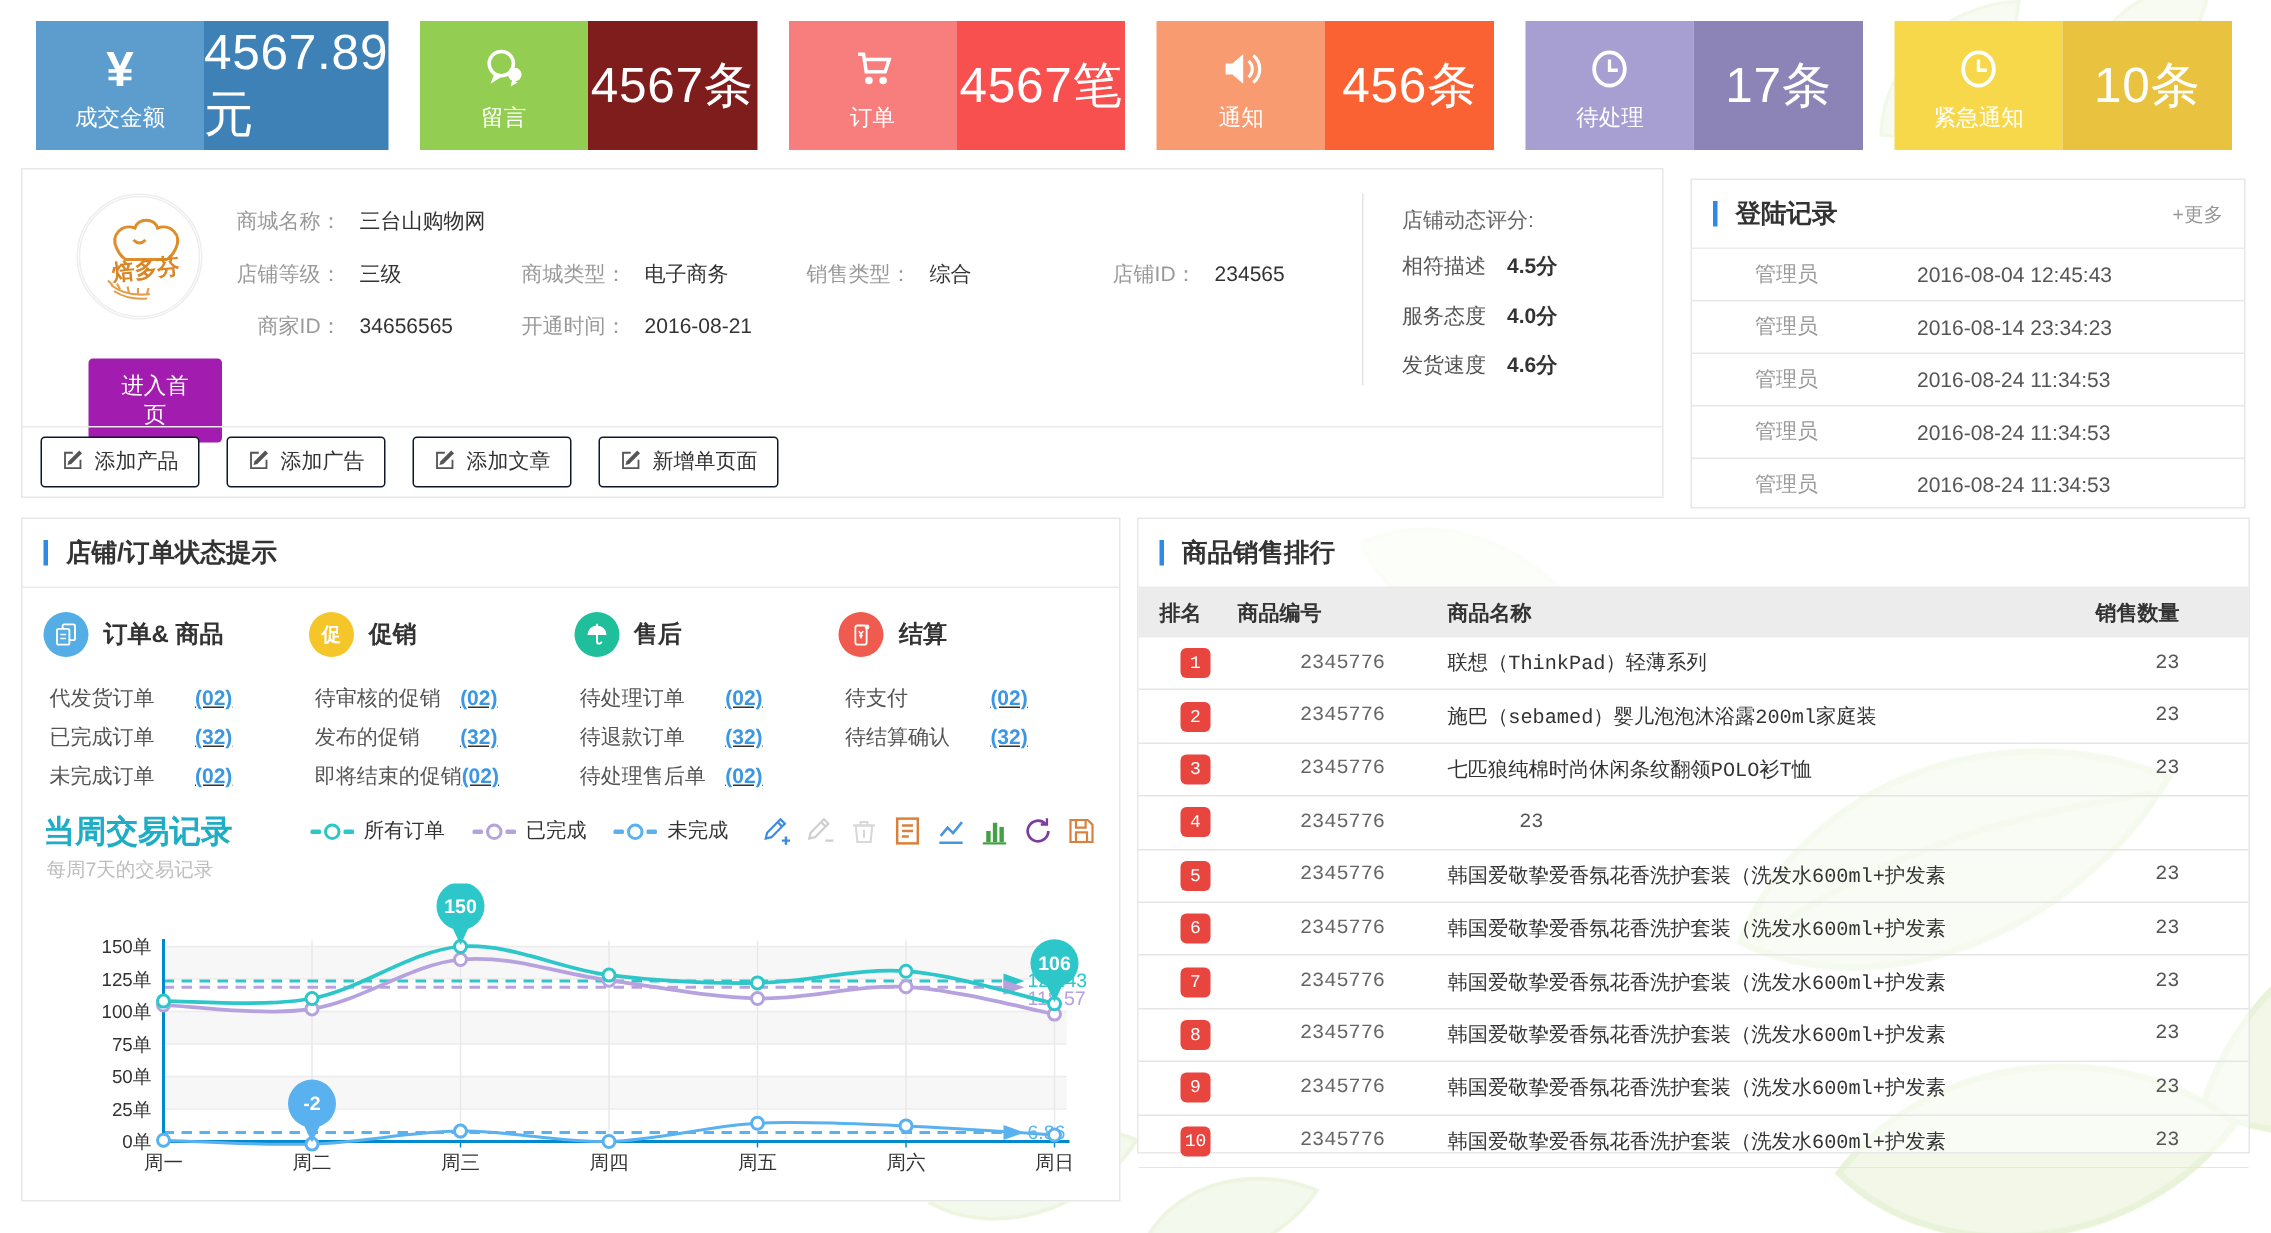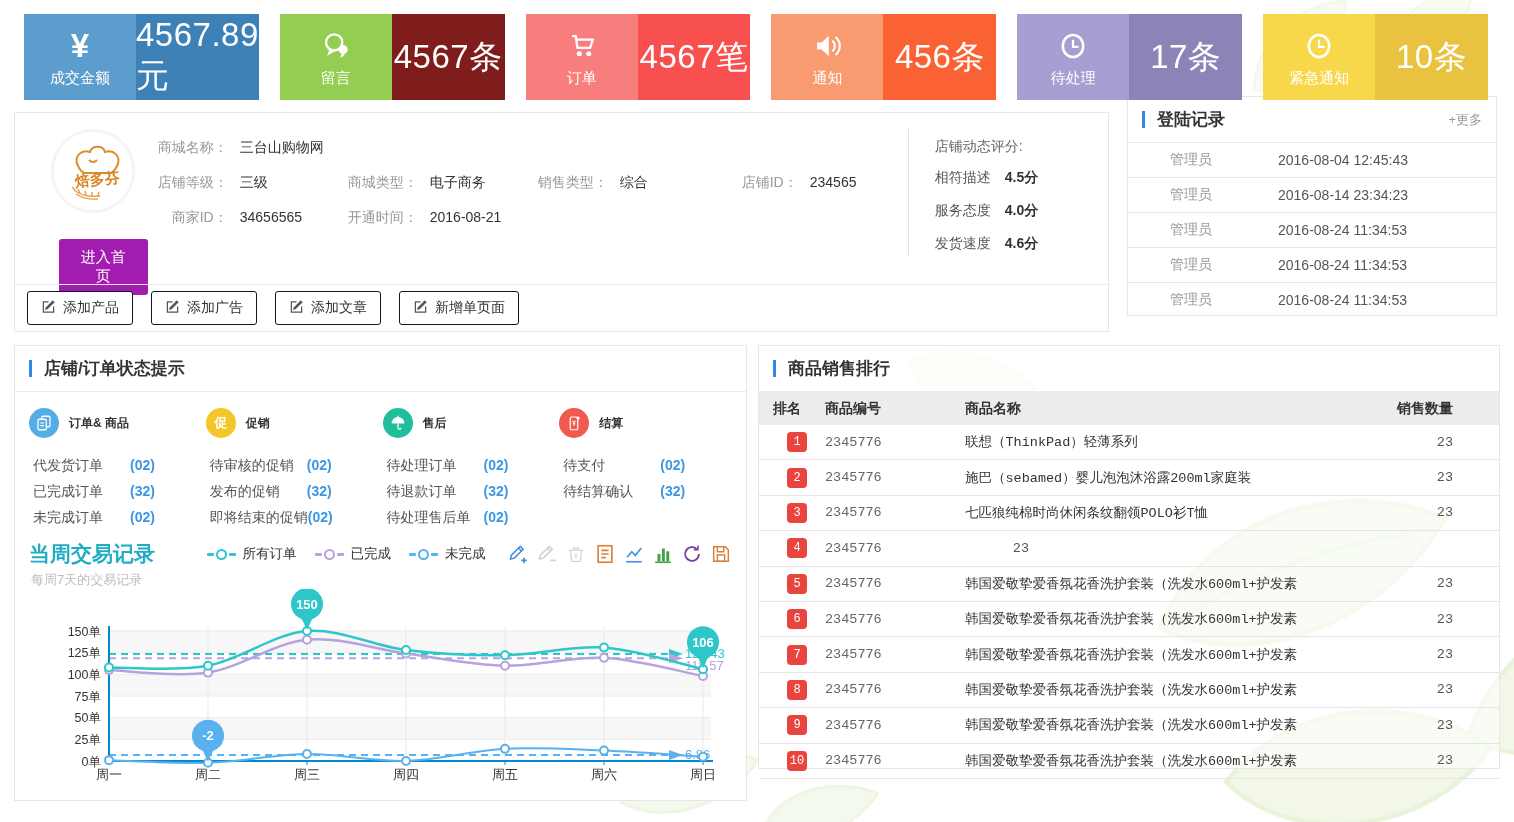--- a/index.html
+++ b/index.html
@@ -36,33 +36,33 @@
   .fvalue{color:#333;}
   .ratings{width:168px;border-left:1px solid #e3e3e3;padding:2px 0 0 26px;margin-right:10px;}
   .ratings-title{color:#666;line-height:30px;}
   .rating-item{line-height:33px;color:#555;}
   .rating-val{font-weight:bold;color:#333;margin-left:14px;}
   .actions-row{position:absolute;left:0;right:0;bottom:0;height:46px;border-top:1px solid #ebebeb;
                display:flex;align-items:center;gap:18px;padding-left:12px;}
   .action-btn{display:inline-flex;align-items:center;gap:7px;background:#fff;border:1px solid #0f172a;
               border-radius:3px;padding:7px 13px;font-size:14px;color:#333;cursor:pointer;font-family:inherit;}
   
-  #login-panel{left:1127px;top:96px;width:370px;height:220px;}
+  #login-panel{left:1127px;top:119px;width:370px;height:220px;}
   .login-row{display:flex;align-items:center;height:34px;border-top:1px solid #e8e8e8;font-size:14px;}
   .login-row:first-of-type{border-top:none;}
   .login-user{width:150px;padding-left:42px;color:#999;box-sizing:border-box;}
   .login-time{color:#555;}
   
   #status-panel{left:14px;top:345px;width:733px;height:456px;}
   .groups{display:flex;padding:16px 10px 0 14px;}
   .group{width:25%;box-sizing:border-box;padding-right:22px;}
   .group-head{display:flex;align-items:center;gap:10px;}
   .group-icon{width:30px;height:30px;border-radius:50%;display:flex;align-items:center;justify-content:center;flex:0 0 30px;}
-  .group-title{font-size:12px;font-weight:bold;color:#333;text-align:center;}
-  .group-items{margin:14px 0 0 4px;}
+  .group-title{font-size:16px;font-weight:bold;color:#333;text-align:center;}
+  .group-items{margin:14px 0 0 4px;text-decoration:underline;}
   .status-item{line-height:26px;color:#555;font-size:14px;}
   .status-lbl{display:inline-block;min-width:97px;}
   .status-cnt{color:#3b97e3;font-weight:bold;cursor:pointer;}
   .cu{color:#fff;font-size:13px;font-weight:bold;}
   
   .chart-wrap{padding:10px 14px 0 14px;position:relative;}
   .chart-head{display:flex;align-items:center;}
   .chart-title{color:#1fadc5;font-size:21px;font-weight:bold;}
   .chart-legend{display:flex;gap:18px;margin:0 auto;padding-left:30px;}
   .lg-item{display:flex;align-items:center;gap:2px;cursor:pointer;font-size:13.5px;color:#333;}
@@ -75,21 +75,21 @@
   
   #rank-panel{left:758px;top:345px;width:742px;height:424px;font-family:Liberation Mono, monospace;}
   .thead{display:flex;align-items:center;height:33px;background:#ececec;font-weight:bold;color:#333;font-size:14px;}
   .c-rank{width:66px;padding-left:14px;box-sizing:border-box;}
   .c-code{width:140px;}
   .c-name{flex:1;}
   .c-qty{width:110px;text-align:right;padding-right:46px;box-sizing:border-box;}
   .trow{display:flex;align-items:center;height:34.4px;border-bottom:1px solid #e5e5e5;font-size:13.5px;}
   .rank-badge{width:20px;height:20px;background:#e8453e;border-radius:4px;color:#fff;font-size:12px;
               display:flex;align-items:center;justify-content:center;margin-left:14px;}
-  .cell-code{color:#666;}
+  .cell-code{color:#666;text-align:center;}
   .cell-name{color:#333;}
   .cell-qty{color:#555;}
 </style>
 </head>
 <body>
 
 <svg class="bg-leaves" width="1514" height="822">
   <g fill="#eef5e1" stroke="#e2efcd" stroke-width="2" opacity="0.75">
     <g transform="translate(1160,540) scale(2.2)">
       <path d="M0 40 C 20 -10, 80 -30, 130 -10 C 100 40, 40 60, 0 40 Z"></path>

